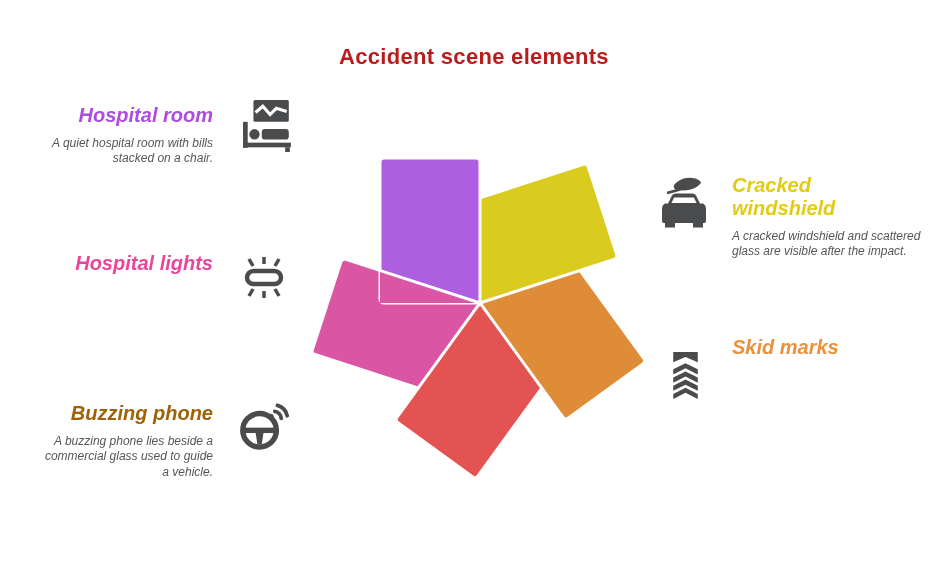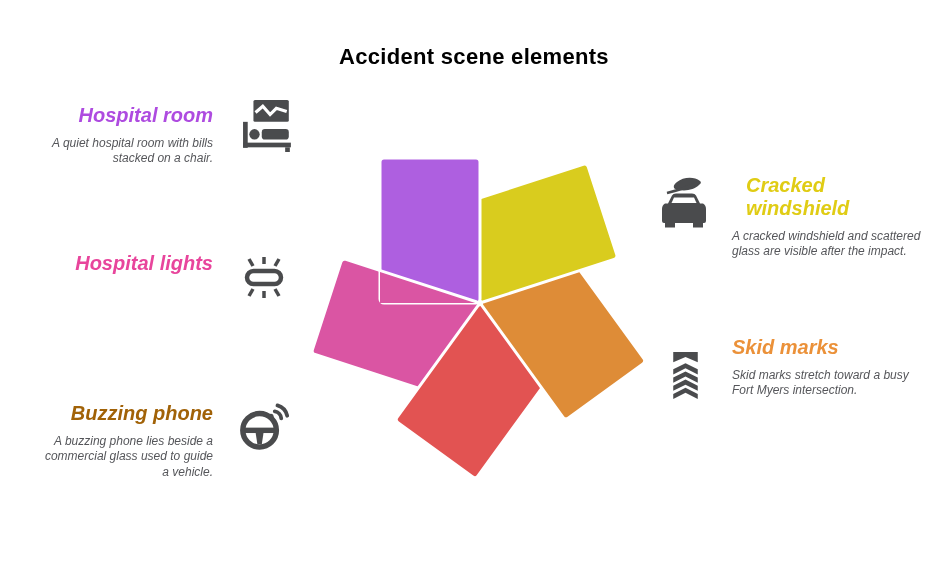--- a/index.html
+++ b/index.html
@@ -2,30 +2,30 @@
 <html><head>
 <meta charset="utf-8">
 <style>
   html,body { margin:0; padding:0; background:#ffffff; }
   .canvas {
     position:relative; width:948px; height:582px; background:#ffffff;
     font-family:"Liberation Sans", sans-serif; overflow:hidden;
   }
   .main-title {
     position:absolute; top:44px; left:0; width:948px; margin:0;
-    text-align:center; font-size:22px; font-weight:bold; color:#000000;
+    text-align:center; font-size:22px; font-weight:bold; color:#b91c1c;
     letter-spacing:0.3px;
   }
   .section { position:absolute;font-style:italic; }
   .section.left  { left:38px;  width:175px; text-align:right; }
   .section.right { left:732px; width:192px; text-align:left; }
   .sec-title {
     margin:0 0 9px 0; font-size:20px; font-weight:bold; line-height:1.15;
   }
-  .sec-title.narrow { max-width:150px;margin-left:14px; }
+  .sec-title.narrow { max-width:150px; }
   .sec-desc {
     margin:0; font-size:12px; line-height:1.28; color:#55565a;
   }
   .icon { position:absolute; color:#4a4b4d; }
   .pinwheel { position:absolute; left:280px; top:115px; }
   .petal { stroke:#ffffff; stroke-width:3; stroke-linejoin:round; }
 </style>
 </head>
 <body>
 
@@ -100,21 +100,20 @@
     <path d="M44,4 C38,-1 27,0 21,5 C17,8 17,11 19.5,12 C28,15 38,13 43,8 C45,6.5 45.5,5.2 44,4 Z" fill="currentColor"></path>
     <path d="M11,16 C19,14 30,11 41,6" fill="none" stroke="currentColor" stroke-width="2.5"></path>
     <path d="M6,44 L6,32 Q6,28 9,26.5 L12,26.5 L16,18.5 Q17,16.5 20,16.5 L36,16.5 Q39,16.5 40,18.5 L44,26.5 L47,26.5 Q50,28 50,32 L50,44 Q50,46 48,46 L8,46 Q6,46 6,44 Z" fill="currentColor"></path>
     <polygon points="18,20.5 38,20.5 40.5,26 15.5,26" fill="#ffffff"></polygon>
     <rect x="9" y="46" width="10" height="4.5" fill="currentColor"></rect>
     <rect x="37" y="46" width="10" height="4.5" fill="currentColor"></rect>
   </svg>
 
   <div class="section right" style="top:336px;">
     <h2 class="sec-title" style="color: rgb(235, 145, 57);">Skid marks</h2>
-    <p class="sec-desc">Skid marks stretch toward a busy Fort Myers intersection.</p>
   </div>
   <svg class="icon" style="left:673px; top:352px;" width="25" height="47" viewBox="0 0 24 46">
     <polygon points="0,0 24,0 24,10 12,5 0,10" fill="currentColor"></polygon>
     <polygon points="0,17 12,11 24,17 24,22 12,16 0,22" fill="currentColor"></polygon>
     <polygon points="0,25 12,19 24,25 24,30 12,24 0,30" fill="currentColor"></polygon>
     <polygon points="0,33 12,27 24,33 24,38 12,32 0,38" fill="currentColor"></polygon>
     <polygon points="0,41 12,35 24,41 24,46 12,40 0,46" fill="currentColor"></polygon>
   </svg>
 
 </div>

